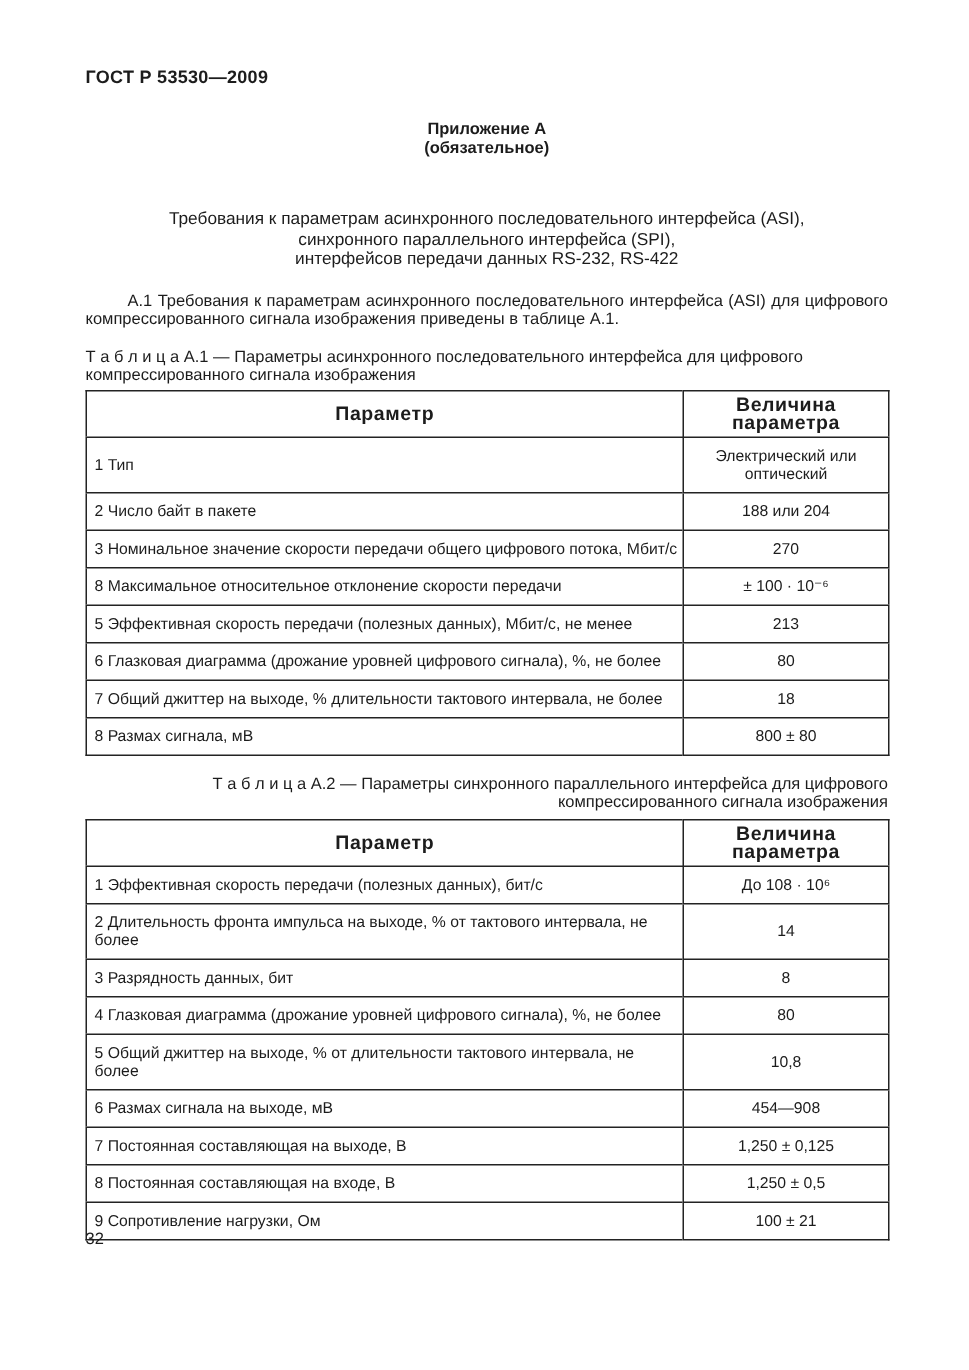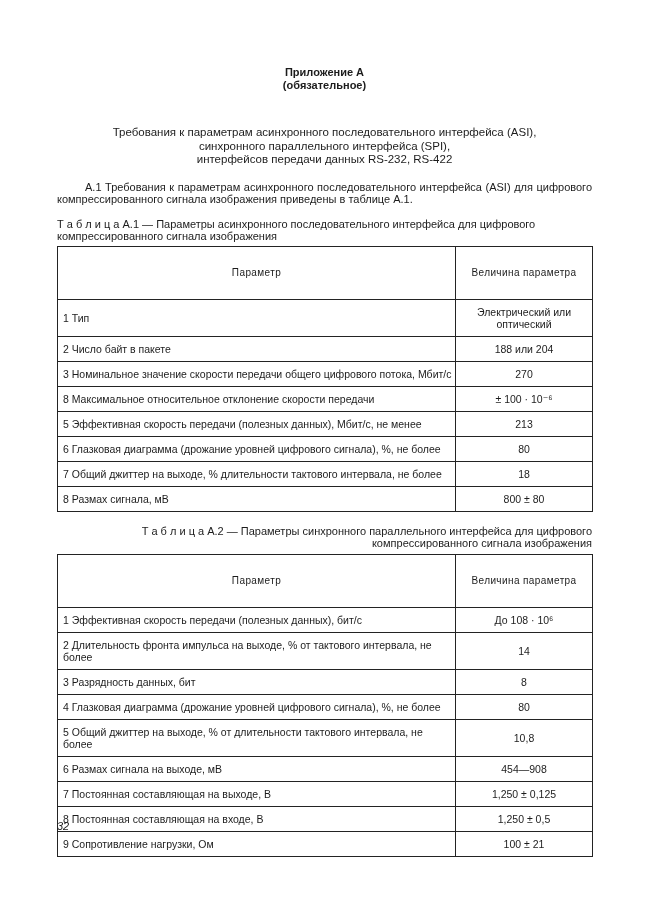--- a/index.html
+++ b/index.html
@@ -56,24 +56,24 @@
     width: 535px;
     border-collapse: collapse;
     table-layout: fixed;
     font-size: 10.5px;
     line-height: 12px;
     border: 1.5px solid #232323;
   }
   .gost-table col.col-param { width: 398px; }
   .gost-table col.col-value { width: 137px; }
   .gost-table th {
-    font-weight: normal;
-    font-size: 10px;
-    text-align: center;
-    padding: 20px 2px;
+    font-weight: bold;
+    font-size: 13px;
+    text-align: center;
+    padding: 3px 2px;
     border-bottom: 1.5px solid #232323;
     letter-spacing: 0.4px;
   }
   .gost-table th:first-child,
   .gost-table td:first-child {
     border-right: 1px solid #232323;
   }
   .gost-table td {
     border-top: 1px solid #232323;
     vertical-align: middle;
@@ -88,29 +88,29 @@
     hyphens: manual;
   }
   .tbl2 { margin-top: 4px; }
   .para-a2 { margin-top: 13px; }
   .caption-a2 { margin-top: 13px; text-align: right; }
   .page-number {
     position: absolute;
     left: 57px;
     top: 820px;
     font-size: 11px;
-    font-style: italic;
   }
 </style>
 </head>
 <body>
 
 <div class="page">
   <div class="content">
 
+    <div class="doc-number">ГОСТ Р 53530—2009</div>
 
     <div class="appendix">
       <div>Приложение  А</div>
       <div>(обязательное)</div>
     </div>
 
     <div class="doc-title">
       <div>Требования к параметрам асинхронного последовательного интерфейса (ASI),</div>
       <div>синхронного параллельного интерфейса (SPI),</div>
       <div>интерфейсов передачи данных RS-232, RS-422</div>

